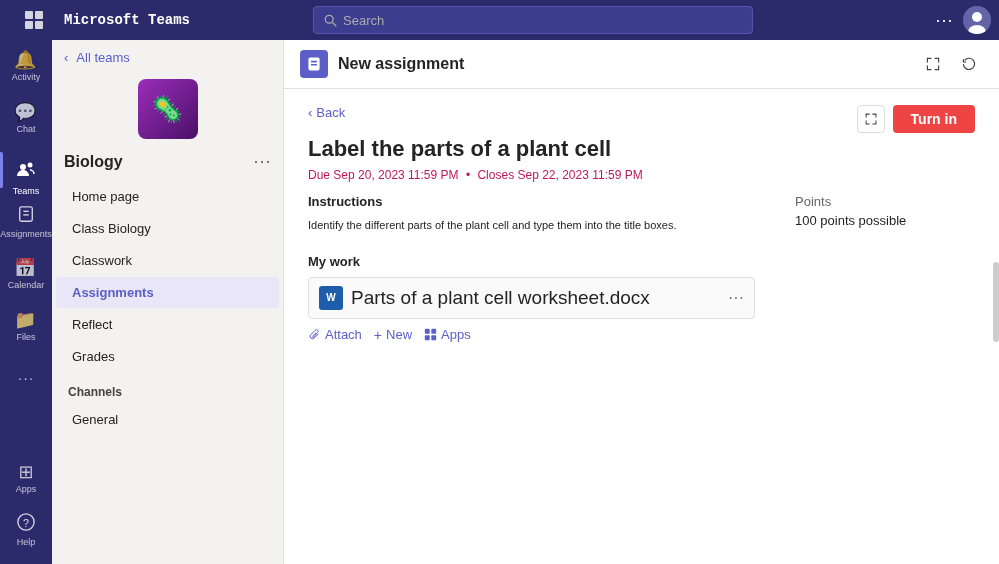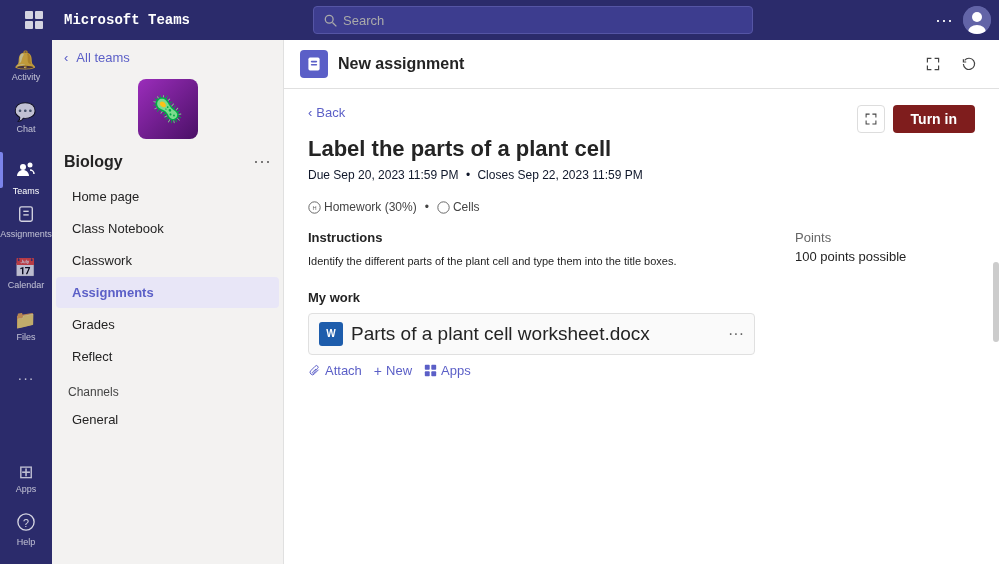--- a/index.html
+++ b/index.html
@@ -164,21 +164,21 @@
       border-radius: 4px;
       margin: 1px 4px;
     }
     .sidebar-nav-item.active {
       background: #e8e6f7;
       color: #5b5fc7;
       font-weight: 600;
     }
     .sidebar-section-header {
       font-size: 12px;
-      font-weight: 400;
+      font-weight: 700;
       color: #444;
       padding: 12px 16px 4px;
     }
 
     
     .content-area {
       flex: 1;
       background: #fff;
       height: 100%;
       overflow-y: auto;
@@ -242,22 +242,22 @@
     }
 
     .assignment-title {
       font-size: 22px;
       font-weight: 700;
       color: #242424;
       margin-bottom: 6px;
     }
     .assignment-meta {
       font-size: 12px;
-      color: #0f172a;
-      margin-bottom: 18px;
+      color: #be185d;
+      margin-bottom: 12px;
     }
     .assignment-tags {
       display: flex;
       align-items: center;
       gap: 8px;
       font-size: 12px;
       color: #444;
       margin-bottom: 16px;
     }
     .tag-item {
@@ -341,21 +341,21 @@
     .work-action {
       display: flex;
       align-items: center;
       gap: 4px;
       font-size: 13px;
       color: #5b5fc7;
       cursor: pointer;
     }
 
     .turn-in-btn {
-      background: #7f1d1d;
+      background: #ef4444;
       color: white;
       border: none;
       border-radius: 4px;
       padding: 6px 18px;
       font-size: 14px;
       font-weight: 600;
       cursor: pointer;
     }
 
     .top-bar-right-area {
@@ -481,25 +481,25 @@
     <div style="display:flex;justify-content:center;margin:4px 0 8px">
       <div style="width:60px;height:60px;border-radius:8px;background:linear-gradient(135deg,#9b2dbb,#4a1066);display:flex;align-items:center;justify-content:center;font-size:26px">🦠</div>
     </div>
 
     <div class="team-name-row">
       <span class="team-name">Biology</span>
       <span class="team-menu-btn">···</span>
     </div>
 
     <div class="sidebar-nav-item">Home page</div>
-    <div class="sidebar-nav-item">Class Notebook</div>
+    <div class="sidebar-nav-item">Class Biology</div>
     <div class="sidebar-nav-item">Classwork</div>
     <div class="sidebar-nav-item active">Assignments</div>
+    <div class="sidebar-nav-item">Reflect</div>
     <div class="sidebar-nav-item">Grades</div>
-    <div class="sidebar-nav-item">Reflect</div>
 
     <div class="sidebar-section-header">Channels</div>
     <div class="sidebar-nav-item">General</div>
   </div>
 
   <div class="content-area">
 
     <div class="content-header">
       <div class="content-header-icon">
         <svg width="16" height="16" viewBox="0 0 20 20" fill="white">
@@ -539,36 +539,20 @@
           </button>
           <button class="turn-in-btn">Turn in</button>
         </div>
       </div>
 
       <div class="assignment-title">Label the parts of a plant cell</div>
       <div class="assignment-meta">
         <span>Due Sep 20, 2023 11:59 PM</span>
         <span style="margin:0 4px">•</span>
         <span>Closes Sep 22, 2023 11:59 PM</span>
-      </div>
-      <div class="assignment-tags">
-        <div class="tag-item">
-          <svg width="13" height="13" viewBox="0 0 16 16">
-              <circle cx="8" cy="8" r="7" fill="none" stroke="#666" stroke-width="1.2"></circle>
-              <text x="8" y="11.5" text-anchor="middle" font-size="7" fill="#666">H</text>
-            </svg>
-          <span>Homework (30%)</span>
-        </div>
-        <span>•</span>
-        <div class="tag-item">
-          <svg width="13" height="13" viewBox="0 0 16 16">
-              <circle cx="8" cy="8" r="7" fill="none" stroke="#666" stroke-width="1.2"></circle>
-            </svg>
-          <span>Cells</span>
-        </div>
       </div>
 
       <div class="two-col">
         <div class="assignment-left">
           <div class="section-label">Instructions</div>
           <div class="instructions-text">Identify the different parts of the plant cell and type them into the title boxes.</div>
 
           <div class="my-work-section">
             <div class="section-label">My work</div>
             <div class="file-card">

